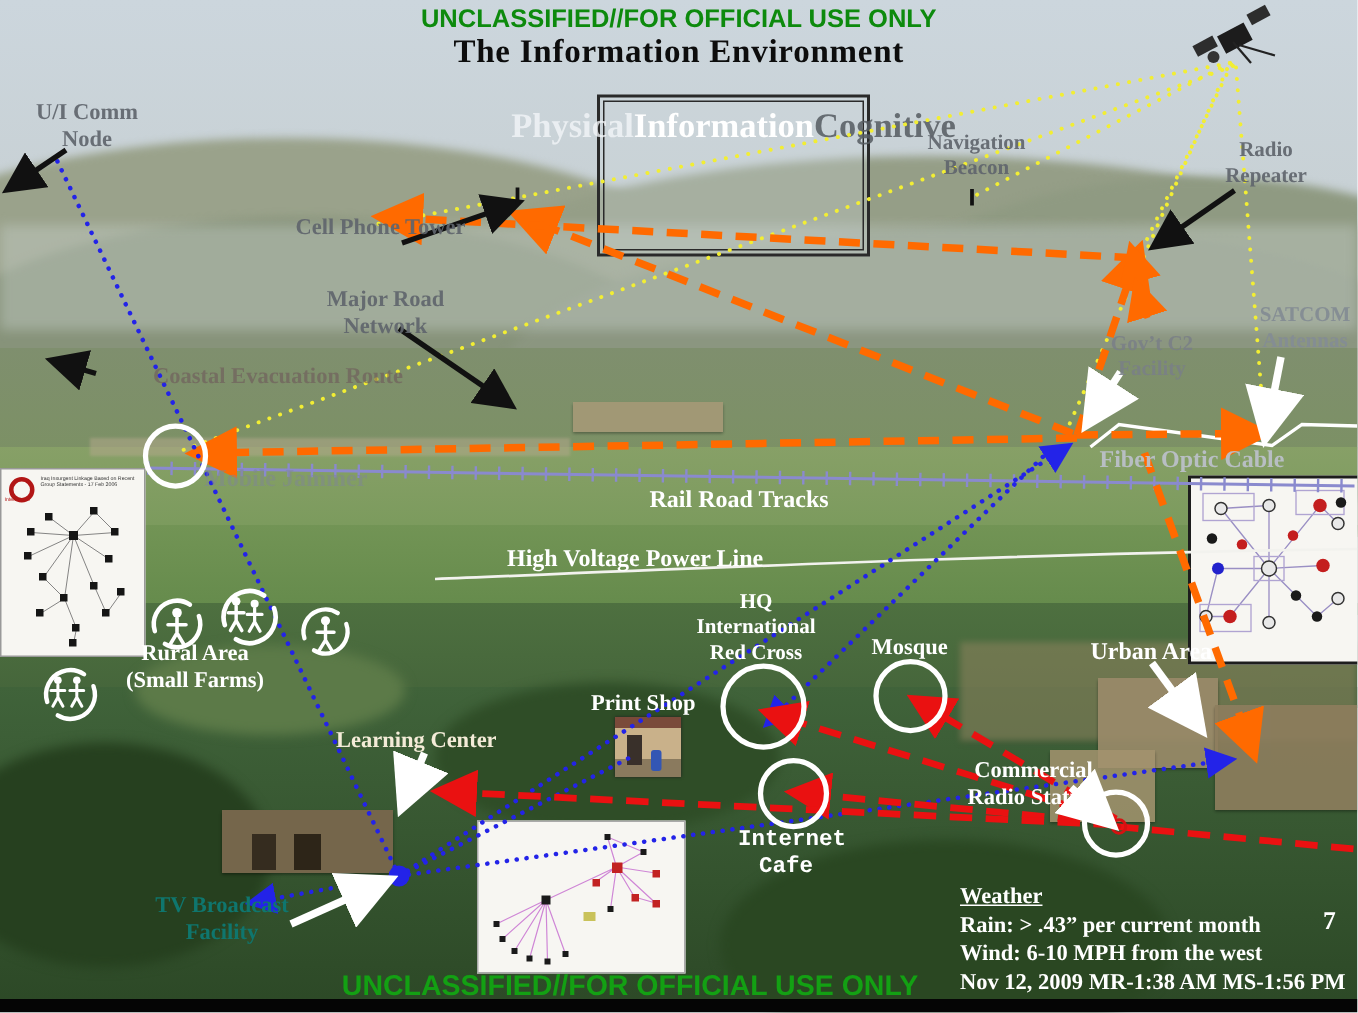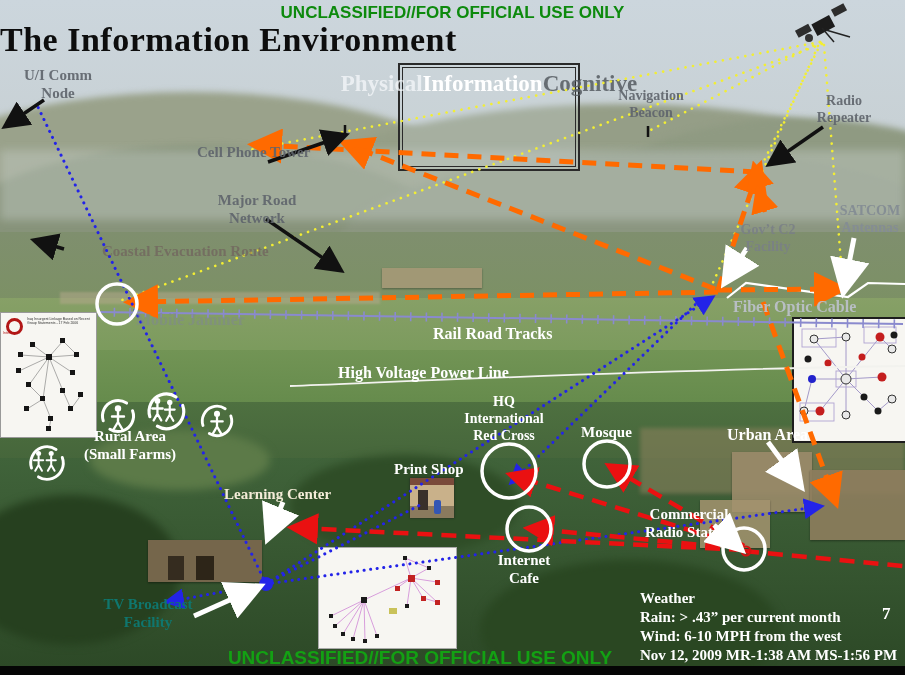--- a/index.html
+++ b/index.html
@@ -34,22 +34,22 @@
   .cliff{left:640px;top:428px;width:265px;height:66px;background:#8f835f;opacity:.55;filter:blur(2px);}
   .ub1{left:732px;top:452px;width:80px;height:60px;background:#9b8b6a;opacity:.9;}
   .ub2{left:810px;top:470px;width:95px;height:70px;background:#8e7e5e;opacity:.9;}
   .ub3{left:700px;top:500px;width:70px;height:48px;background:#a4946f;opacity:.85;}
   .roadpatch{left:60px;top:292px;width:320px;height:12px;background:#b2a88b;opacity:.55;filter:blur(1px);}
   .bottombar{left:0;top:666px;width:905px;height:9px;background:#050505;}
   
   .classif{left:0;top:3px;width:905px;text-align:center;
            font-family:"Liberation Sans","DejaVu Sans",sans-serif;
            font-weight:bold;font-size:17px;color:#0d8a0d;}
-  .title{left:0;top:21px;width:905px;text-align:left;font-weight:bold;
-         font-size:34px;color:#0d0d0d;letter-spacing:.5px;}
+  .title{left:0;top:21px;width:905px;text-align:center;font-weight:bold;
+         font-size:22px;color:#0d0d0d;letter-spacing:.5px;}
   .footer{left:130px;top:647px;width:580px;text-align:center;
           font-family:"Liberation Sans","DejaVu Sans",sans-serif;
           font-weight:bold;font-size:19px;color:#13a013;}
   
   .dimbox{left:398px;top:63px;width:178px;height:104px;background:rgba(205,214,220,.30);
           border:2px solid #2a2a2a;}
   .dimbox .inner{position:absolute;left:2px;top:2px;right:2px;bottom:2px;border:1px solid #2a2a2a;
           display:flex;flex-direction:row;justify-content:center;text-align:center;}
   .dim{font-weight:bold;font-size:23px;line-height:32px;}
   .dim-phys{color:rgba(244,246,248,.78);}
@@ -72,25 +72,25 @@
   .l-jammer{left:136px;top:310px;font-size:16px;color:rgba(128,134,146,.55);}
   .l-rail{left:433px;top:324px;font-size:16px;}
   .l-hv{left:338px;top:363px;font-size:16px;}
   .l-rural{left:78px;top:427px;width:104px;font-size:15px;}
   .l-learn{left:224px;top:485px;font-size:15px;color:#f4ecd8;}
   .l-print{left:394px;top:460px;font-size:15px;}
   .l-redcross{left:458px;top:393px;width:92px;font-size:14px;}
   .l-mosque{left:581px;top:423px;font-size:15px;}
   .l-urban{left:727px;top:425px;font-size:16px;}
   .l-commradio{left:641px;top:505px;width:96px;font-size:15px;}
-  .l-netcafe{left:492px;top:551px;width:64px;font-size:15px;}
+  .l-netcafe{left:492px;top:551px;width:64px;font-size:15px;font-family:Liberation Mono, monospace;}
   .l-tv{left:96px;top:595px;width:104px;font-size:15px;color:#0f766e;}
   .l-page{left:882px;top:604px;font-size:17px;}
   .weather{left:640px;top:589px;width:260px;font-size:15px;line-height:19px;color:#fff;font-weight:bold;}
-  .weather .wh{}
+  .weather .wh{text-decoration:underline;}
   
   .inset{background:#f7f6f2;}
   .inset-left{left:0px;top:312px;width:95px;height:124px;border:1px solid #999;}
   .inset-left .cap{position:absolute;left:26px;top:4px;width:66px;font-family:"Liberation Sans",sans-serif;
                    font-size:3.5px;line-height:4px;color:#333;}
   .inset-left .logo{position:absolute;left:5px;top:5px;width:11px;height:11px;border:3px solid #b21616;border-radius:50%;}
   .inset-left .logot{position:absolute;left:2px;top:18px;font-family:"Liberation Sans",sans-serif;font-size:3.5px;color:#b21616;}
   .inset-bottom{left:318px;top:547px;width:137px;height:100px;border:1px solid #aaa;}
   .inset-right{left:792px;top:317px;width:113px;height:122px;border:2px solid #1d1d1d;}
   .printshop{left:410px;top:478px;width:44px;height:40px;background:linear-gradient(180deg,#7a4a3a 0 18%,#c9b18a 18% 70%,#8a7a5e 70% 100%);box-shadow:0 0 2px #222;}

